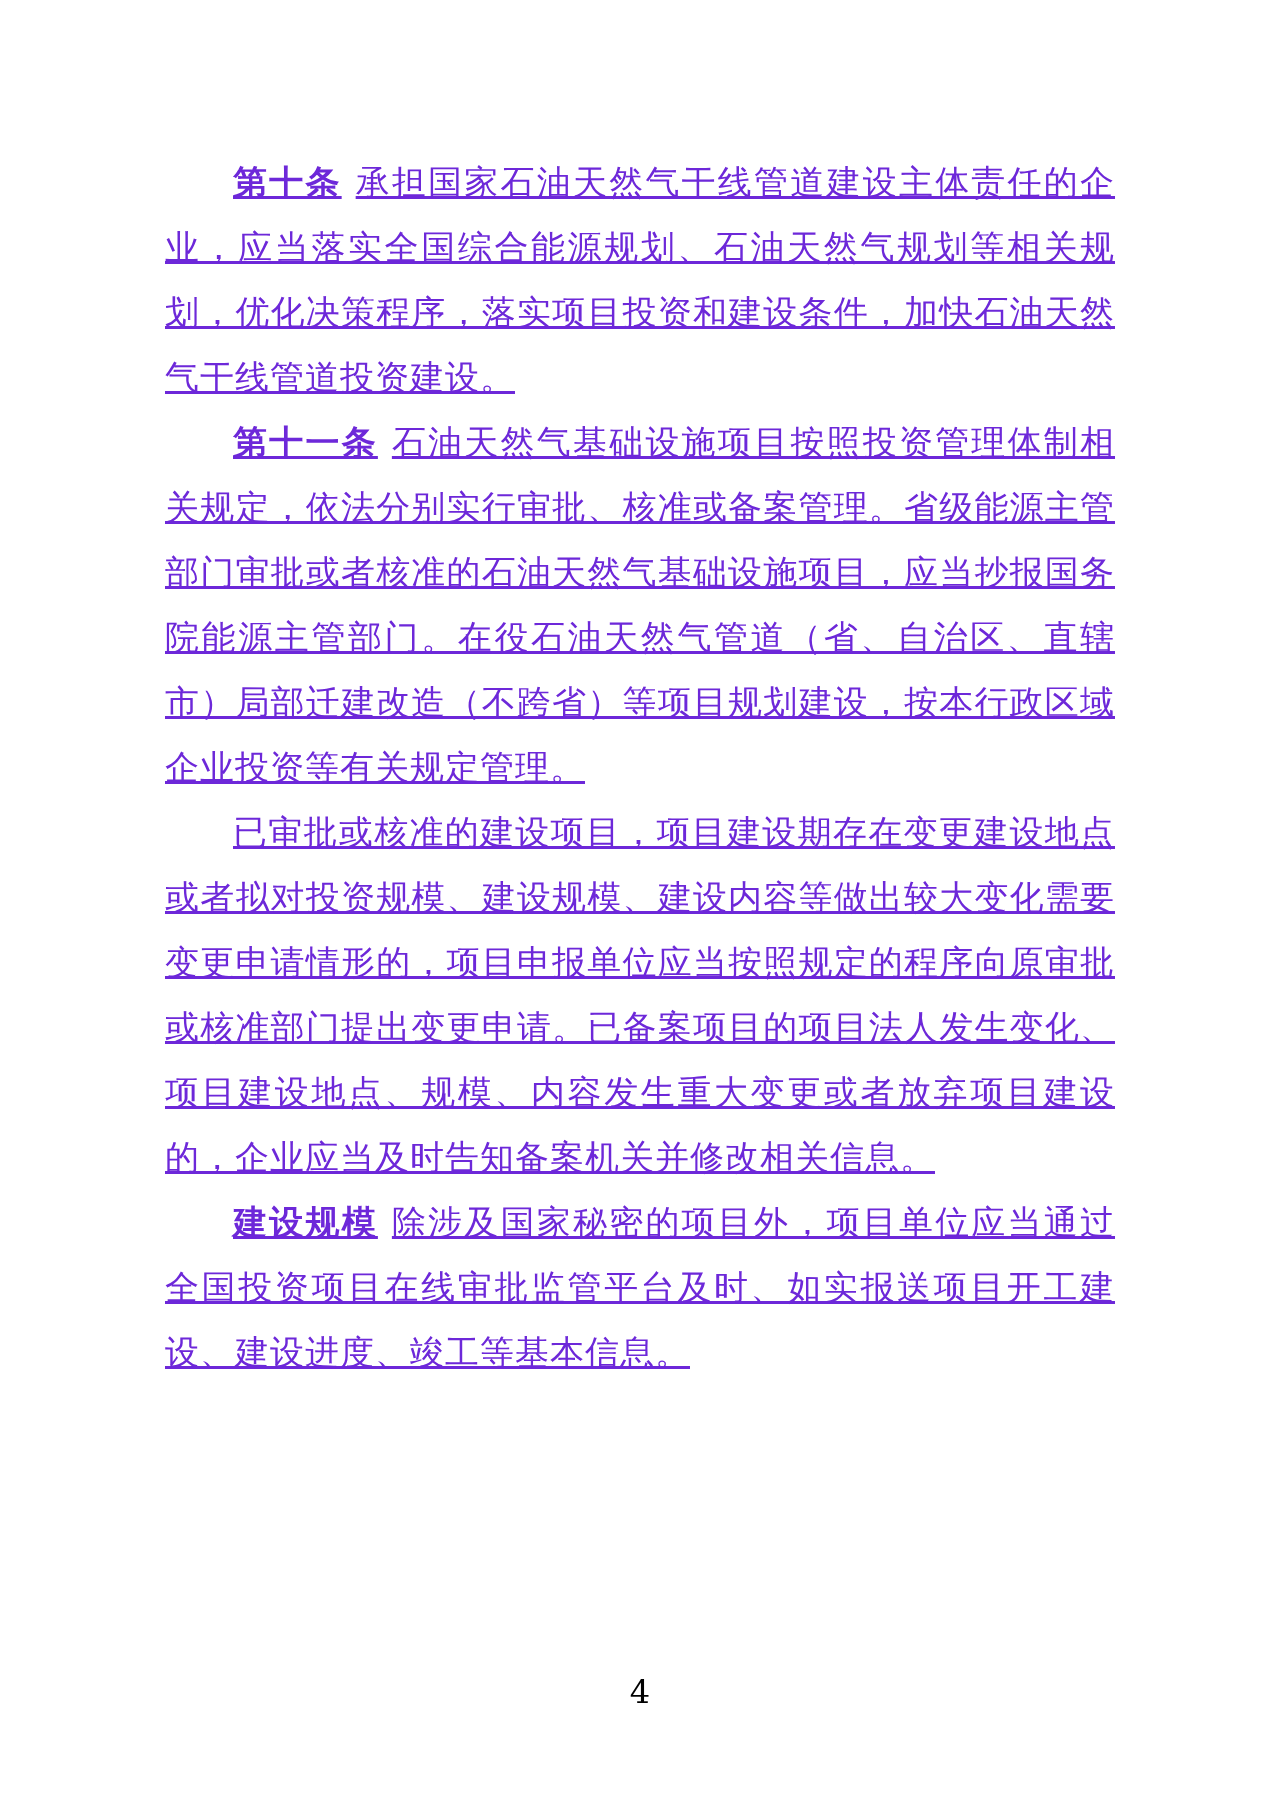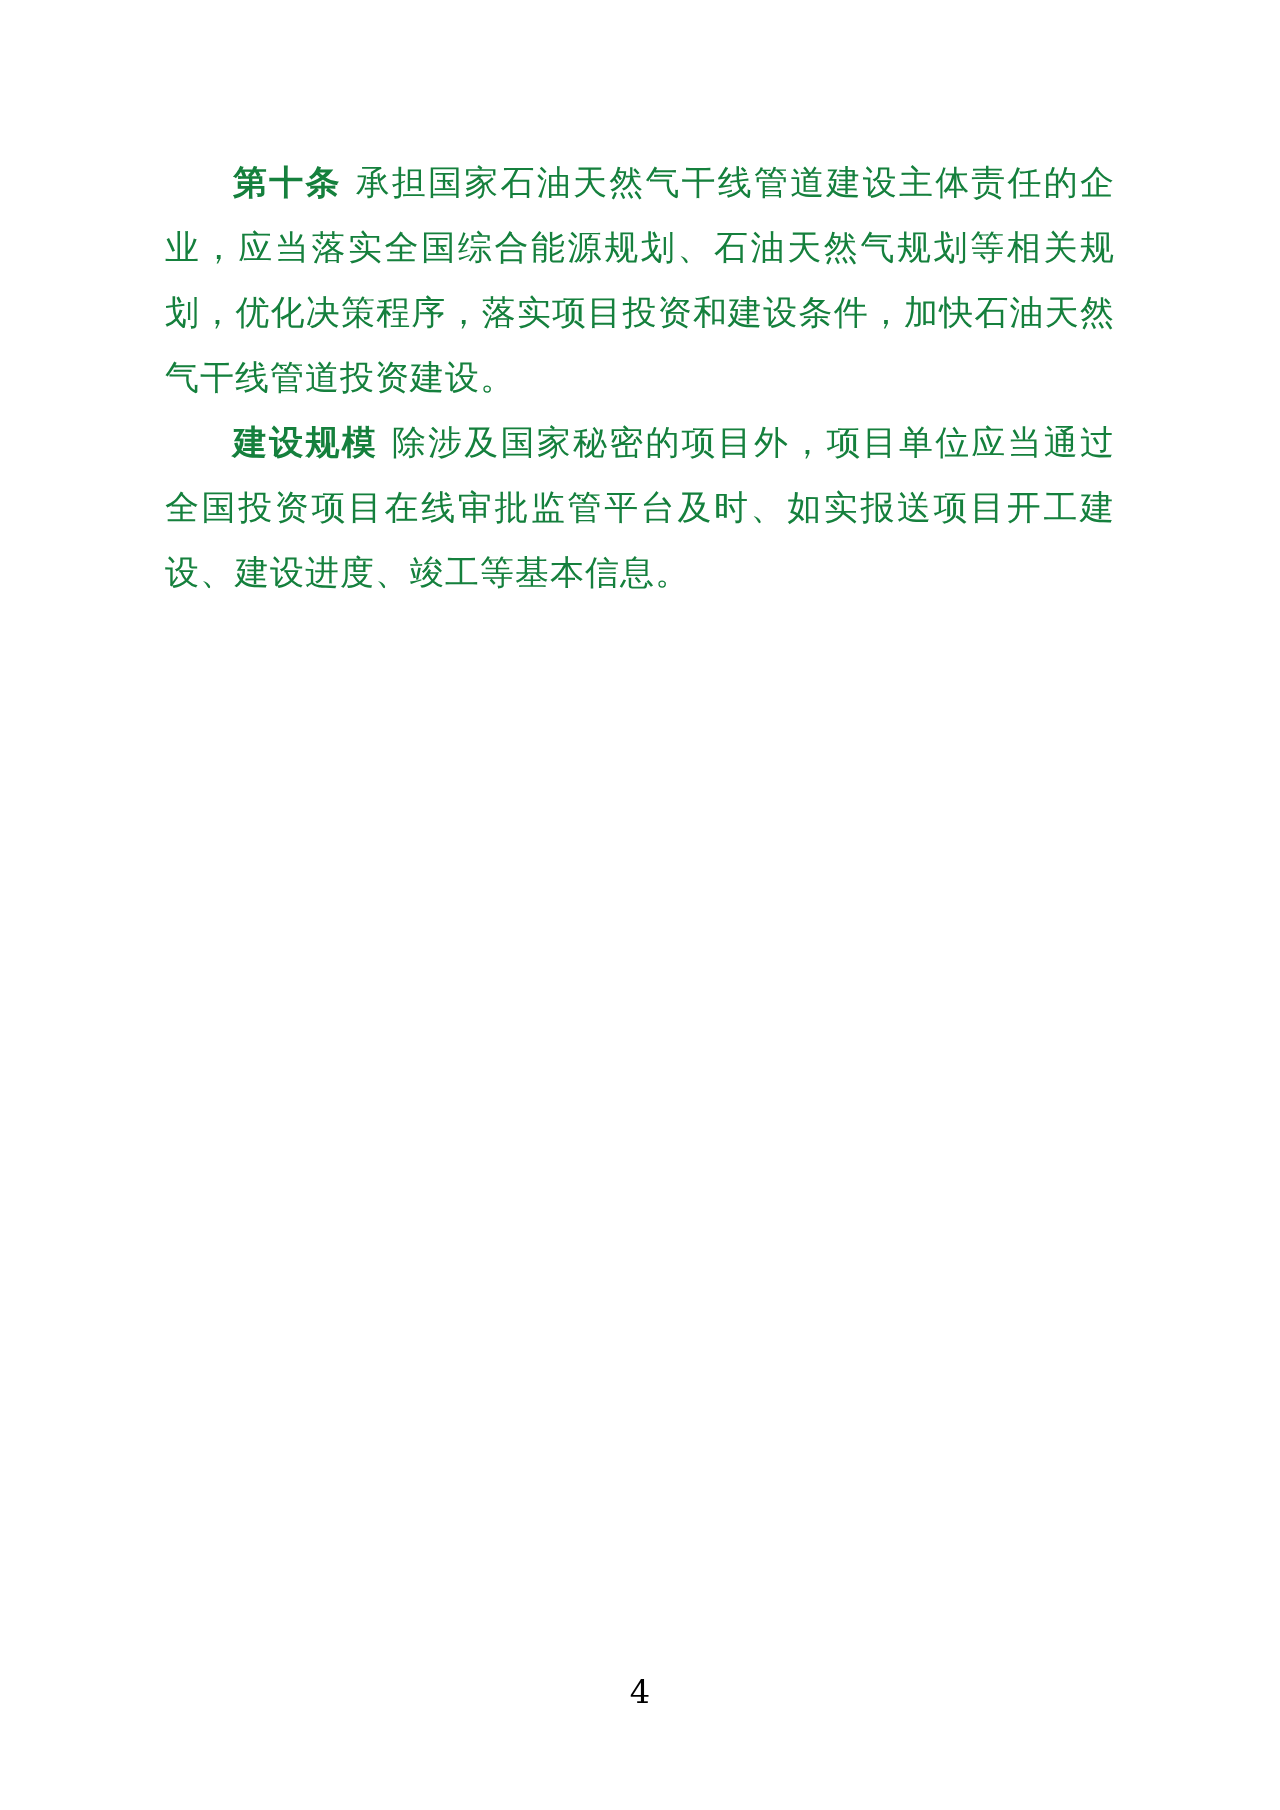--- a/index.html
+++ b/index.html
@@ -26,21 +26,22 @@
   }
 
   .content p {
     font-size: 34px;
     line-height: 65px;
     text-align: justify;
     text-justify: inter-character;
     text-align-last: left;
     text-indent: 2em;
     letter-spacing: 1px;
-    color: #15803d;
+    color: #6d28d9;
+    text-decoration: underline;
   }
 
   .article-label {
     font-weight: 700;
   }
 
   .article-label:not(:empty) {
     margin-right: 14px;
   }
 
@@ -62,21 +63,23 @@
 </head>
 <body>
 
 <div class="page">
 
   <div class="content">
 
     <p><span class="article-label">第十条</span><span>承担国家石油天然气干线管道建设主体责任的企业，应当落实全国综合能源规划、石油天然气规划等相关规划，优化决策程序，落实项目投资和建设条件，加快石油天然气干线管道投资建设。</span></p>
 
 
+    <p><span class="article-label">第十一条</span><span>石油天然气基础设施项目按照投资管理体制相关规定，依法分别实行审批、核准或备案管理。省级能源主管部门审批或者核准的石油天然气基础设施项目，应当抄报国务院能源主管部门。在役石油天然气管道（省、自治区、直辖市）局部迁建改造（不跨省）等项目规划建设，按本行政区域企业投资等有关规定管理。</span></p>
 
+    <p><span class="article-label"></span><span>已审批或核准的建设项目，项目建设期存在变更建设地点或者拟对投资规模、建设规模、建设内容等做出较大变化需要变更申请情形的，项目申报单位应当按照规定的程序向原审批或核准部门提出变更申请。已备案项目的项目法人发生变化、项目建设地点、规模、内容发生重大变更或者放弃项目建设的，企业应当及时告知备案机关并修改相关信息。</span></p>
 
     <p><span class="article-label">建设规模</span><span>除涉及国家秘密的项目外，项目单位应当通过全国投资项目在线审批监管平台及时、如实报送项目开工建设、建设进度、竣工等基本信息。</span></p>
 
   </div>
 
   <div class="page-footer">
     <span class="page-number">4</span>
   </div>
 
 </div>

